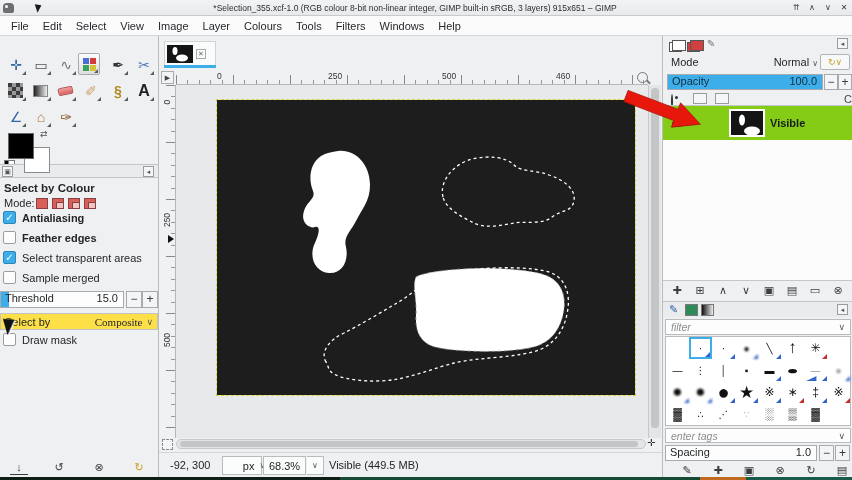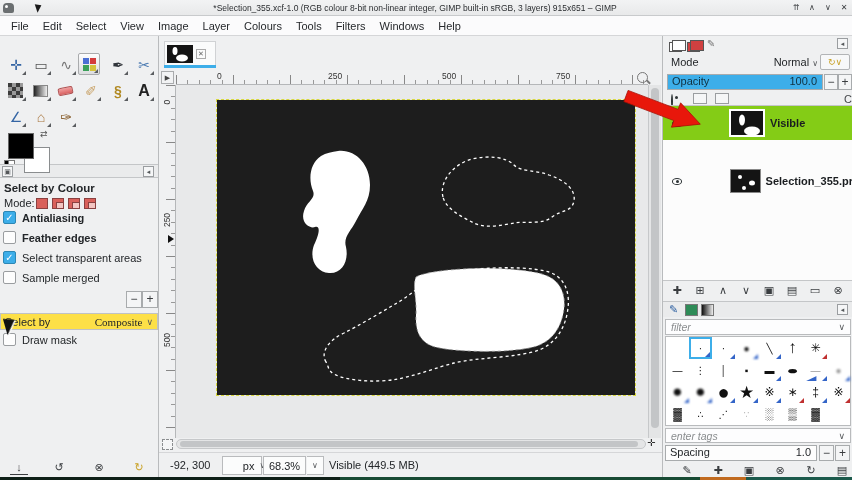--- a/index.html
+++ b/index.html
@@ -208,20 +208,25 @@
   </div>
   <div class="cbrow" style="top:215px;">
     <span class="cbox on">✓</span>
     <span>Select transparent areas</span>
   </div>
   <div class="cbrow" style="top:235px;">
     <span class="cbox"></span>
     <span>Sample merged</span>
   </div>
 
+  <div class="spinslider" style="left:0;top:255px;width:124px;height:17px;">
+    <span class="fill" style="width:8px;"></span>
+    <span class="lab">Threshold</span>
+    <span class="val">15.0</span>
+  </div>
   <span class="spinbtn" style="left:126px;top:255px;">−</span>
   <span class="spinbtn" style="left:142px;top:255px;">+</span>
 
   <div id="selectby-box" class="abs">
     <span style="padding-left:4px;">Select by</span>
     <span style="margin-left:auto;font-family:Liberation Serif, serif;">Composite</span>
     <span style="padding:0 4px;font-size:9px;color:#55585b;">∨</span>
   </div>
 
   <div class="cbrow" style="top:297px;">
@@ -247,21 +252,21 @@
     <span style="font-size:7px;border:1px solid #aaa;padding:0 1px;color:#666;">✕</span>
   </div>
   <div id="tab-underline" class="abs"></div>
 
   <div id="ruler-corner" class="abs">▶</div>
 
   <div id="hruler" class="abs">
     <span class="hr-lab" style="left:41px;">0</span>
     <span class="hr-lab" style="left:152px;">250</span>
     <span class="hr-lab" style="left:266px;">500</span>
-    <span class="hr-lab" style="left:380px;">750</span>
+    <span class="hr-lab" style="left:380px;">460</span>
   </div>
   <div id="zoom-ico" class="abs"></div>
 
   <div id="vruler" class="abs">
     <span class="vr-lab" style="top:12px;">0</span>
     <span class="vr-lab" style="top:130px;">250</span>
     <span class="vr-lab" style="top:250px;">500</span>
     <span id="vr-marker"></span>
   </div>
 
@@ -339,30 +344,20 @@
   <div id="layerlist">
     <div class="layer-row sel" style="top:0;height:34px;">
       <span class="eye" style="border-color:#0e2a38;"></span>
       <svg class="lthumb" width="36" height="28">
         <rect width="36" height="28" fill="#141414"></rect>
         <ellipse cx="11" cy="9" rx="3" ry="5.5" fill="#fff"></ellipse>
         <ellipse cx="21" cy="20" rx="8" ry="4.5" fill="#fff"></ellipse>
       </svg>
       <span class="name">Visible</span>
     </div>
-    <div class="layer-row" style="top:62px;height:26px;">
-      <span class="eye"></span>
-      <svg class="lthumb" width="32" height="24">
-        <rect width="32" height="24" fill="#141414"></rect>
-        <circle cx="9" cy="7" r="2" fill="#fff"></circle>
-        <ellipse cx="21" cy="13" rx="3" ry="2.5" fill="#fff"></ellipse>
-        <circle cx="13" cy="18" r="2" fill="#fff"></circle>
-      </svg>
-      <span class="name">Selection_355.pr</span>
-    </div>
   </div>
 
   
   <span class="dockbtn" style="left:4px;top:247px;">✚</span>
   <span class="dockbtn" style="left:27px;top:247px;">⊞</span>
   <span class="dockbtn" style="left:50px;top:247px;">∧</span>
   <span class="dockbtn" style="left:73px;top:247px;">∨</span>
   <span class="dockbtn" style="left:96px;top:247px;">▣</span>
   <span class="dockbtn" style="left:119px;top:247px;">▤</span>
   <span class="dockbtn" style="left:142px;top:247px;">▭</span>

